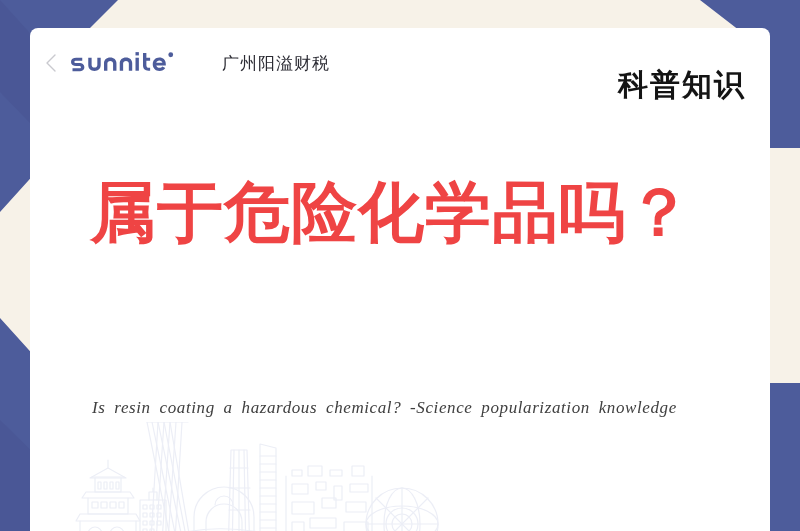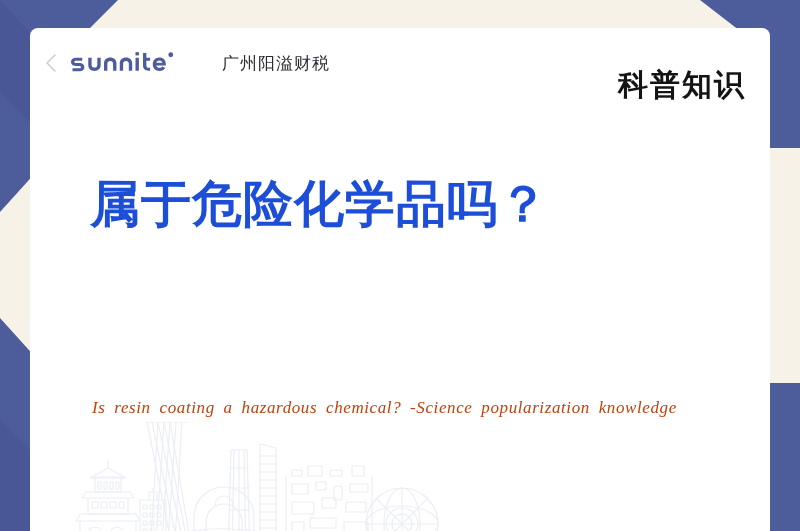--- a/index.html
+++ b/index.html
@@ -75,30 +75,30 @@
     width:660px;
   }
   .hl-line {
     font-weight:bold;
     line-height:1.08;
     white-space:nowrap;
     font-family:"DejaVu Sans", sans-serif;
     letter-spacing:1px;
   }
   #hl-1 { font-size:78px; color:#2a9d96; }
-  #hl-2 { font-size:50px; color:#1d4ed8; margin-top:14px; }
+  #hl-2 { font-size:66px; color:#ef4444; margin-top:14px; }
 
   #subtitle {
     position:absolute;
     left:62px; top:370px;
     width:680px;
     font-family:"Liberation Serif", serif;
     font-style:italic;
     font-size:17px;
-    color:#c2410c;
+    color:#404040;
     letter-spacing:0.6px;
     white-space:nowrap;
     word-spacing:4px;
   }
 </style>
 </head>
 <body>
 
 <div id="stage">
 

